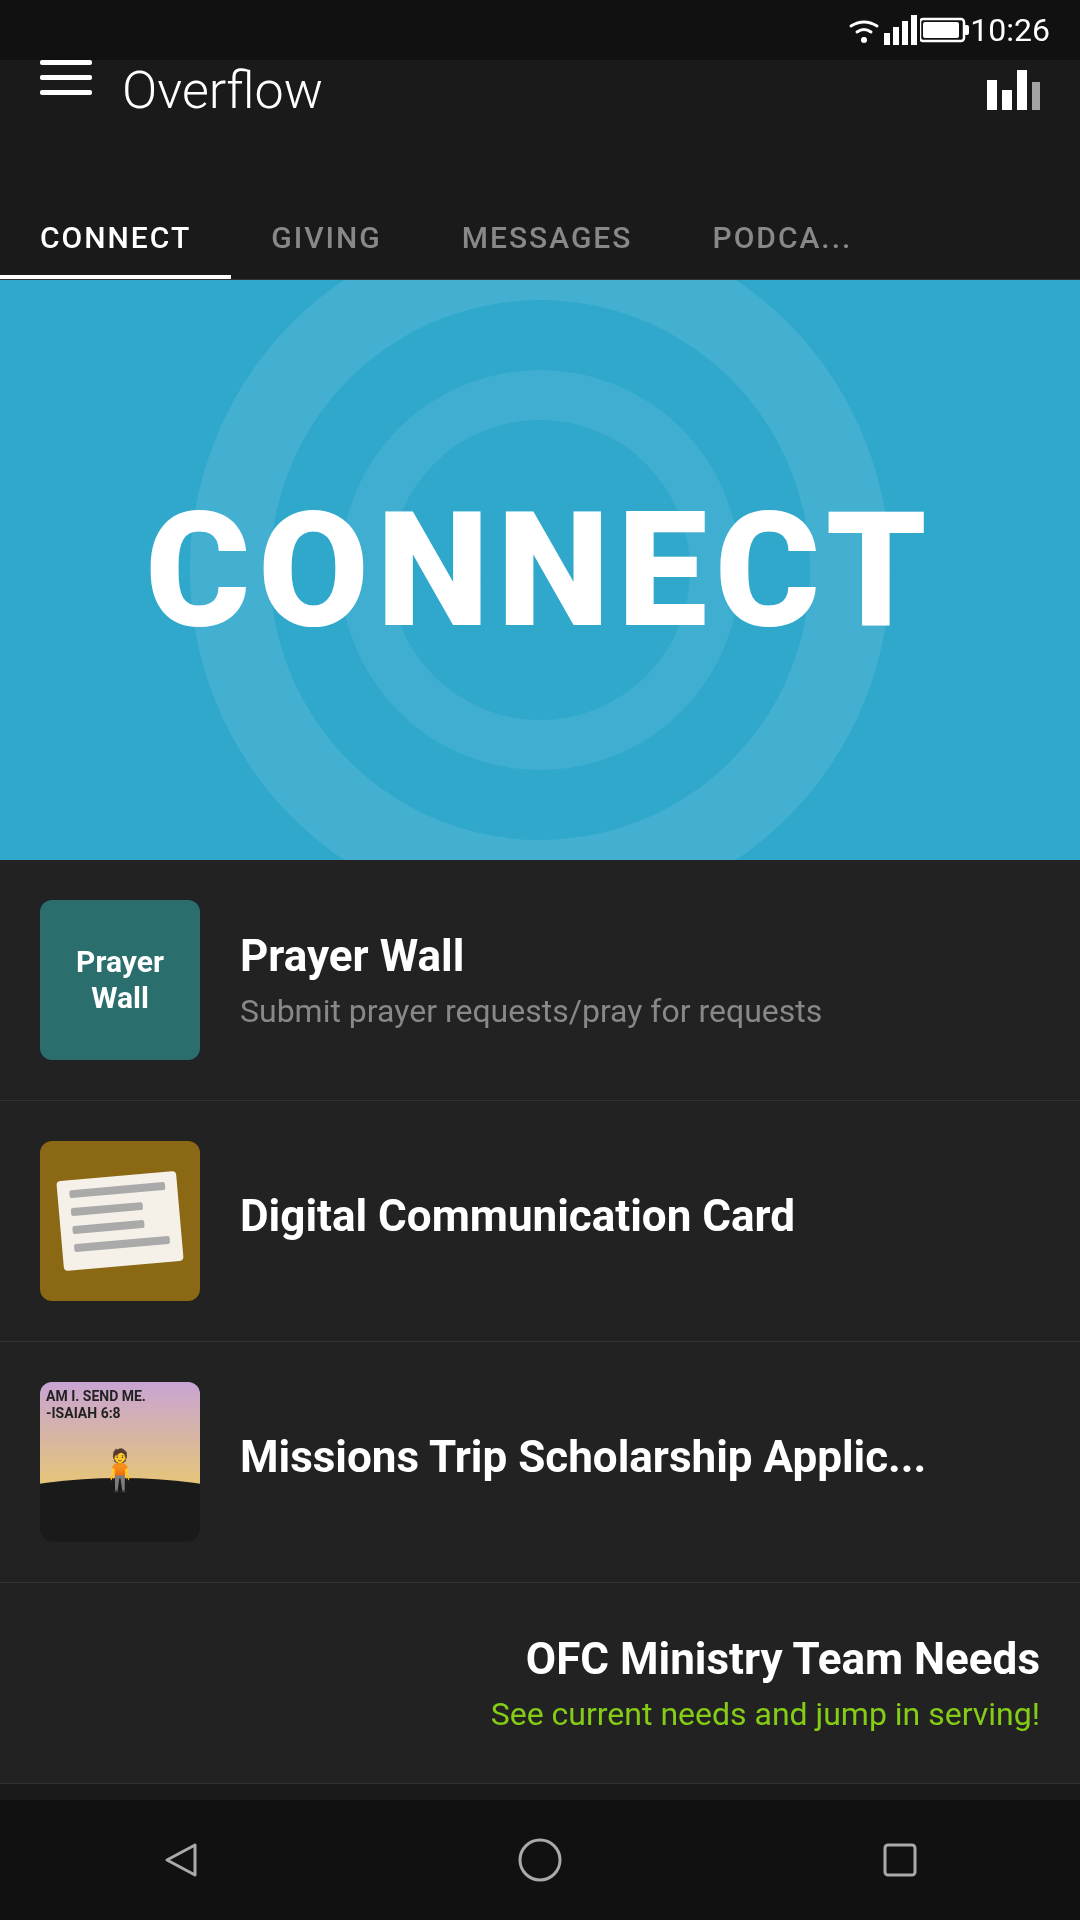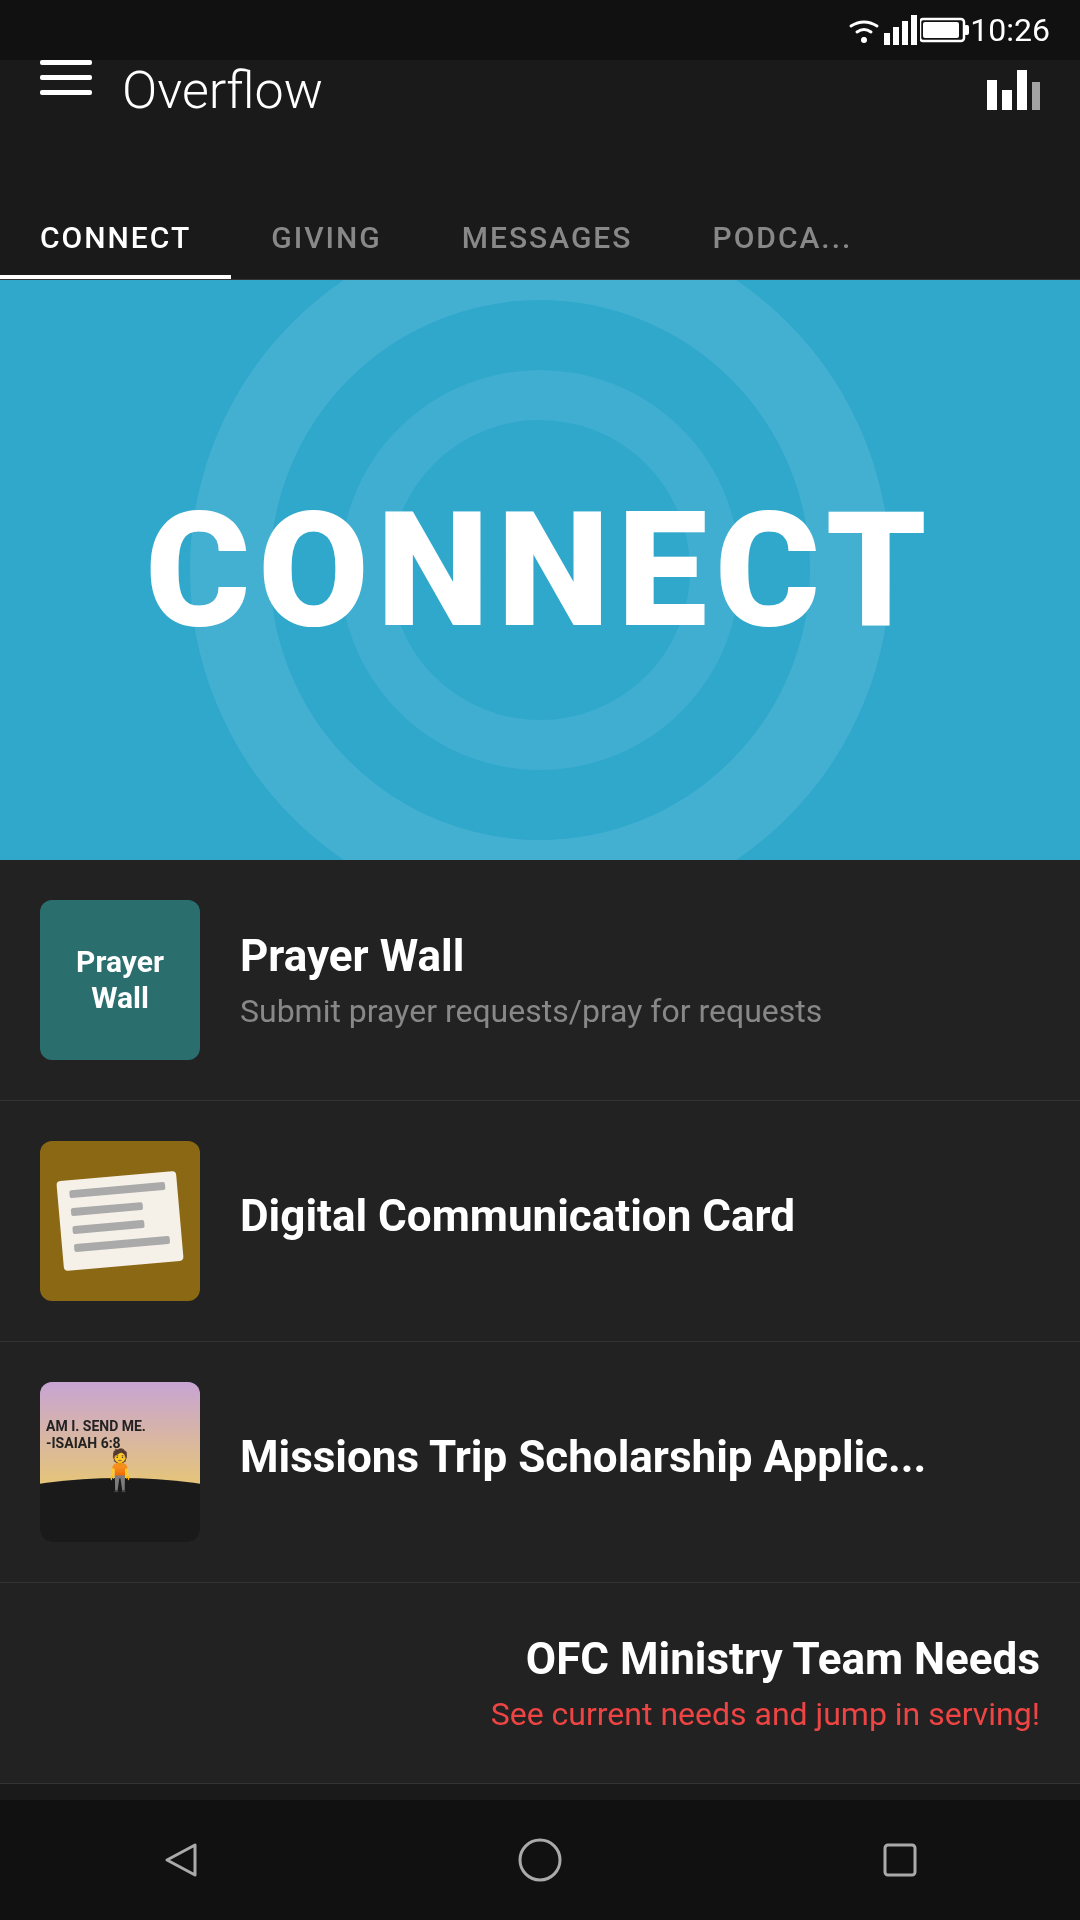--- a/index.html
+++ b/index.html
@@ -227,21 +227,20 @@
       font-size: 40px;
     }
     .missions-text-overlay {
       position: absolute;
       top: 8px;
       left: 6px;
       color: #333;
       font-size: 12px;
       font-weight: 700;
       line-height: 1.2;
-      margin-top: 30px;
     }
 
     .list-item-content {
       flex: 1;
     }
     .list-item-title {
       color: white;
       font-size: 44px;
       font-weight: 700;
       margin-bottom: 10px;
@@ -261,21 +260,21 @@
       cursor: pointer;
       align-items: flex-end;
     }
     .list-item-no-thumb .list-item-title {
       color: white;
       font-size: 44px;
       font-weight: 700;
       margin-bottom: 10px;
     }
     .list-item-no-thumb .list-item-subtitle {
-      color: #ef4444;
+      color: #84cc16;
       font-size: 32px;
     }
 
     
     .bottom-nav {
       background: #111;
       height: 120px;
       display: flex;
       align-items: center;
       justify-content: space-around;

